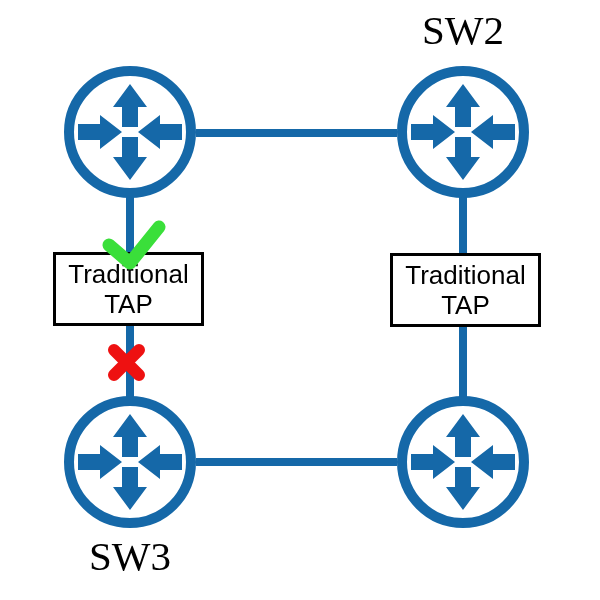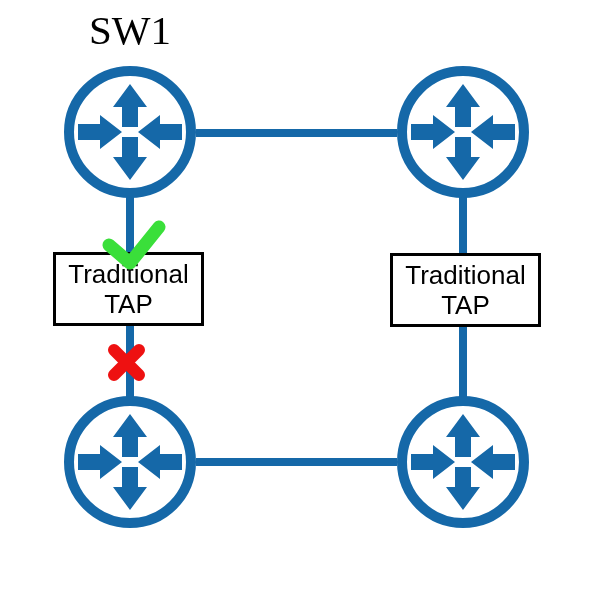--- a/index.html
+++ b/index.html
@@ -68,44 +68,45 @@
 </head>
 <body>
 
 <div class="canvas">
 
   <div class="link h" style="left:196px; top:129px; width:201px;"></div>
   <div class="link h" style="left:196px; top:458px; width:201px;"></div>
   <div class="link v" style="left:126px; top:196px; height:201px;"></div>
   <div class="link v" style="left:459px; top:197px; height:200px;"></div>
 
-  <div class="node-label" style="left:50px; top:8px;">SW1</div>
   <svg class="node-icon router-svg" style="left:62px; top:64px;" viewBox="0 0 136 136" width="136" height="136">
     <circle cx="68" cy="68" r="61"></circle>
     <polygon points="68,20 51,43 60,43 60,63 76,63 76,43 85,43"></polygon>
     <polygon points="68,116 51,93 60,93 60,73 76,73 76,93 85,93"></polygon>
     <polygon points="60,68 38,51 38,60 16,60 16,76 38,76 38,85"></polygon>
     <polygon points="76,68 98,51 98,60 120,60 120,76 98,76 98,85"></polygon>
   </svg>
 
+  <div class="node-label" style="left:383px; top:8px;">SW2</div>
   <svg class="node-icon router-svg" style="left:395px; top:64px;" viewBox="0 0 136 136" width="136" height="136">
     <circle cx="68" cy="68" r="61"></circle>
     <polygon points="68,20 51,43 60,43 60,63 76,63 76,43 85,43"></polygon>
     <polygon points="68,116 51,93 60,93 60,73 76,73 76,93 85,93"></polygon>
     <polygon points="60,68 38,51 38,60 16,60 16,76 38,76 38,85"></polygon>
     <polygon points="76,68 98,51 98,60 120,60 120,76 98,76 98,85"></polygon>
   </svg>
 
   <svg class="node-icon router-svg" style="left:62px; top:394px;" viewBox="0 0 136 136" width="136" height="136">
     <circle cx="68" cy="68" r="61"></circle>
     <polygon points="68,20 51,43 60,43 60,63 76,63 76,43 85,43"></polygon>
     <polygon points="68,116 51,93 60,93 60,73 76,73 76,93 85,93"></polygon>
     <polygon points="60,68 38,51 38,60 16,60 16,76 38,76 38,85"></polygon>
     <polygon points="76,68 98,51 98,60 120,60 120,76 98,76 98,85"></polygon>
   </svg>
+  <div class="node-label" style="left:50px; top:534px;">SW3</div>
 
   <svg class="node-icon router-svg" style="left:395px; top:394px;" viewBox="0 0 136 136" width="136" height="136">
     <circle cx="68" cy="68" r="61"></circle>
     <polygon points="68,20 51,43 60,43 60,63 76,63 76,43 85,43"></polygon>
     <polygon points="68,116 51,93 60,93 60,73 76,73 76,93 85,93"></polygon>
     <polygon points="60,68 38,51 38,60 16,60 16,76 38,76 38,85"></polygon>
     <polygon points="76,68 98,51 98,60 120,60 120,76 98,76 98,85"></polygon>
   </svg>
 
   <div class="tap-box" style="left:53px; top:252px;">

